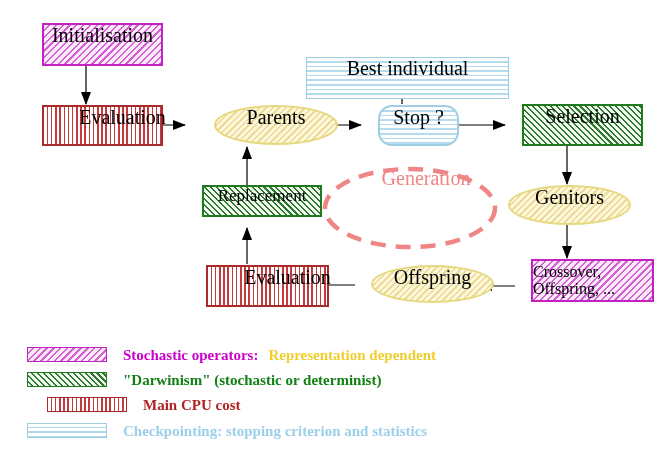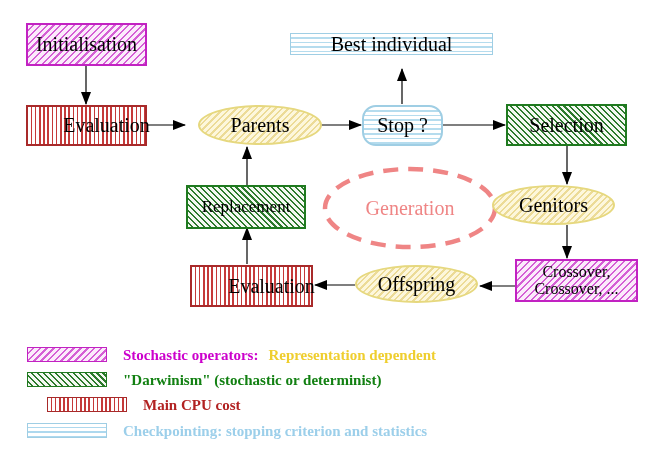--- a/index.html
+++ b/index.html
@@ -1,22 +1,22 @@
 <!DOCTYPE html>
 <html><head>
 <meta charset="utf-8">
 <style>
   html,body{margin:0;padding:0;background:#ffffff;}
   .canvas{
     position:relative;width:662px;height:471px;background:#ffffff;
     font-family:"Liberation Serif","DejaVu Serif",serif;overflow:hidden;
   }
   .node{
-    position:absolute;display:flex;align-items:center;justify-content:center;
-    text-align:center;color:#000;font-size:20px;line-height:1.05;box-sizing:border-box;
+    position:absolute;display:flex;align-items:flex-start;justify-content:center;
+    text-align:center;color:#000;font-size:20px;line-height:1.05;box-sizing:border-box;margin-left:16px;
   }
   
   .hatch-magenta{
     background:repeating-linear-gradient(135deg,#fbebfb 0 3.2px,#d55fd5 3.2px 4.8px);
     border:2px solid #c222c2;
   }
   .hatch-red{
     background:repeating-linear-gradient(90deg,#ffffff 0 2.7px,#c53a3a 2.7px 4.2px);
     border:2px solid #a82a2a;
     padding-left:40px;
@@ -31,28 +31,28 @@
   }
   .hatch-yellow{
     background:repeating-linear-gradient(135deg,#fdf7dc 0 3px,#ecdb97 3px 4.6px);
     border:2px solid #e6d87e;
   }
   .ellipse{border-radius:50%;}
   
   .n-init{left:26px;top:23px;width:121px;height:43px;}
   .n-eval-top{left:26px;top:105px;width:121px;height:41px;}
   .n-parents{left:198px;top:105px;width:124px;height:40px;}
-  .n-best{left:290px;top:33px;width:203px;height:22px;border-width:1.5px;}
+  .n-best{left:290px;top:57px;width:203px;height:42px;border-width:1.5px;}
   .n-stop{left:362px;top:105px;width:81px;height:41px;border-radius:14px;}
   .n-selection{left:506px;top:104px;width:121px;height:42px;}
   .n-genitors{left:492px;top:185px;width:123px;height:40px;}
   .n-crossover{left:515px;top:259px;width:123px;height:43px;font-size:16px;flex-direction:column;}
   .n-offspring{left:355px;top:265px;width:123px;height:38px;}
   .n-eval-bottom{left:190px;top:265px;width:123px;height:42px;}
-  .n-replacement{left:186px;top:185px;width:120px;height:44px;font-size:17px;}
+  .n-replacement{left:186px;top:185px;width:120px;height:32px;font-size:17px;}
   .n-generation{
     left:323px;top:168px;width:174px;height:80px;color:#ef8585;font-size:20px;
     border:none;background:none;
   }
   .arrows{position:absolute;left:0;top:0;width:662px;height:471px;pointer-events:none;}
   
   .legend-row{position:absolute;left:27px;display:flex;align-items:flex-start;}
   .lg1{top:347px;} .lg2{top:372px;} .lg3{top:397px;padding-left:20px;} .lg4{top:423px;}
   .swatch{width:80px;height:15px;box-sizing:border-box;flex:0 0 auto;}
   .sw-magenta{background:repeating-linear-gradient(135deg,#fbebfb 0 3px,#d55fd5 3px 4.8px);border:1.5px solid #c222c2;}
@@ -111,21 +111,21 @@
   <div class="node hatch-green n-selection">
     <span>Selection</span>
   </div>
 
   <div class="node hatch-yellow ellipse n-genitors">
     <span>Genitors</span>
   </div>
 
   <div class="node hatch-magenta n-crossover">
     <span>Crossover,</span>
-    <span>Crossover, ...</span>
+    <span>Offspring, ...</span>
   </div>
 
   <div class="node hatch-yellow ellipse n-offspring">
     <span>Offspring</span>
   </div>
 
   <div class="node hatch-red n-eval-bottom">
     <span>Evaluation</span>
   </div>
 

